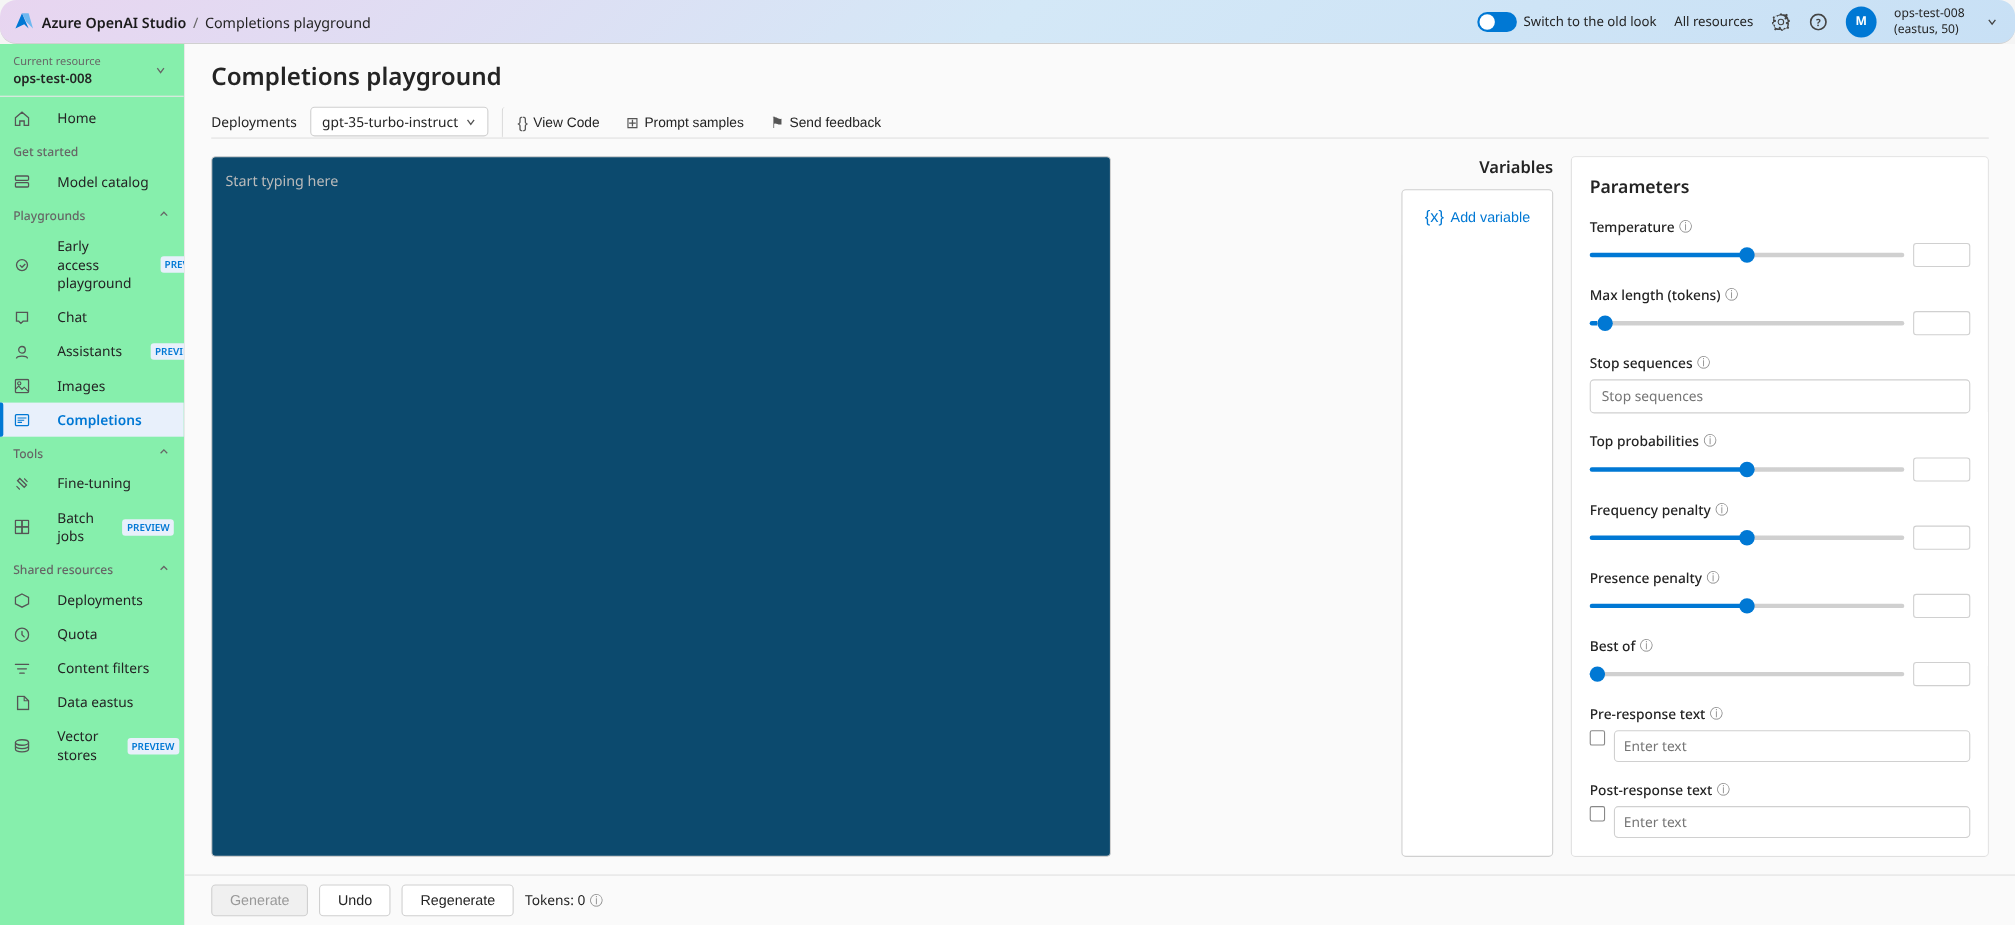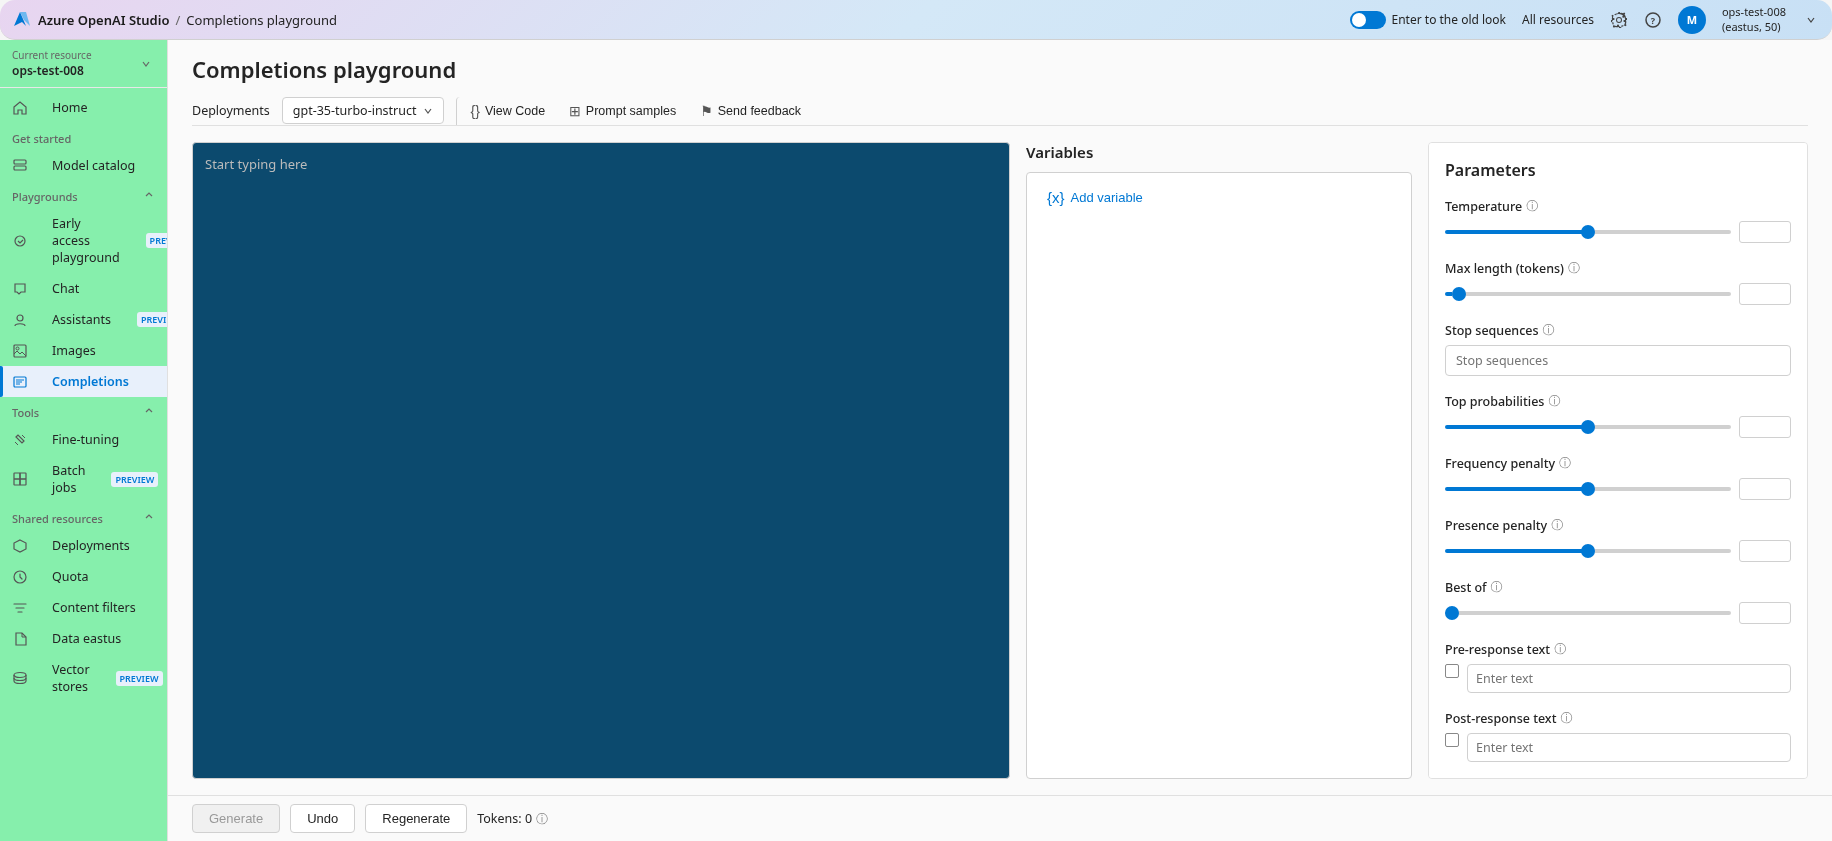--- a/index.html
+++ b/index.html
@@ -231,20 +231,21 @@
       font-family: inherit;
     }
     .prompt-textarea::placeholder { color: #bbb; }
 
     
     .variables-panel {
       width: 386px;
       display: flex;
       flex-direction: column;
       flex-shrink: 0;
+      align-items: flex-end;
     }
     .variables-content {
       flex: 1;
       border: 1px solid #d0d0d0;
       border-radius: 4px;
       background: white;
       padding: 12px;
       display: flex;
       align-items: flex-start;
     }
@@ -399,21 +400,21 @@
       <polygon points="2,16 8,2 14,16 10,12" fill="#0078d4"></polygon>
       <polygon points="8,2 14,2 18,16 12,10" fill="#50b0f0" opacity="0.8"></polygon>
     </svg>
     <span>Azure OpenAI Studio</span>
   </div>
   <span class="topbar-separator">/</span>
   <span class="topbar-title">Completions playground</span>
   <div class="topbar-right">
     <div class="switch-label">
       <div class="toggle-switch"></div>
-      <span>Enter to the old look</span>
+      <span>Switch to the old look</span>
     </div>
     <span class="topbar-link">All resources</span>
     <div class="topbar-icon">
       <svg width="16" height="16" viewBox="0 0 16 16" fill="currentColor">
           <path d="M8 5a3 3 0 100 6A3 3 0 008 5zm0 1a2 2 0 110 4 2 2 0 010-4z"></path>
           <path d="M8 0a1 1 0 00-1 1v.268A6 6 0 002.57 3.43L2.29 3.15a1 1 0 00-1.414 1.414l.28.28A6 6 0 001 8H.268a1 1 0 000 2H1a6 6 0 001.57 3.57l-.28.28a1 1 0 101.414 1.414l.28-.28A6 6 0 008 15v.732a1 1 0 002 0V15a6 6 0 003.43-1.43l.28.28a1 1 0 001.414-1.414l-.28-.28A6 6 0 0015 8h.732a1 1 0 000-2H15a6 6 0 00-1.43-3.43l.28-.28a1 1 0 00-1.414-1.414l-.28.28A6 6 0 009 1V.268A1 1 0 008 0zm0 2a5.972 5.972 0 014.01 1.59l-.42.42a1 1 0 001.414 1.414l.42-.42A6 6 0 0114 8h-.6a1 1 0 000 2H14a6 6 0 01-1.576 4.01l-.42-.42a1 1 0 00-1.414 1.414l.42.42A6 6 0 018 14v-.6a1 1 0 00-2 0V14a6 6 0 01-4.01-1.576l.42-.42a1 1 0 00-1.414-1.414l-.42.42A6 6 0 012 8h.6a1 1 0 000-2H2a6 6 0 011.576-4.01l.42.42A1 1 0 005.41 3.01l-.42-.42A6 6 0 018 2z"></path>
         </svg>
     </div>
     <div class="topbar-icon">
       <svg width="16" height="16" viewBox="0 0 16 16" fill="currentColor">

